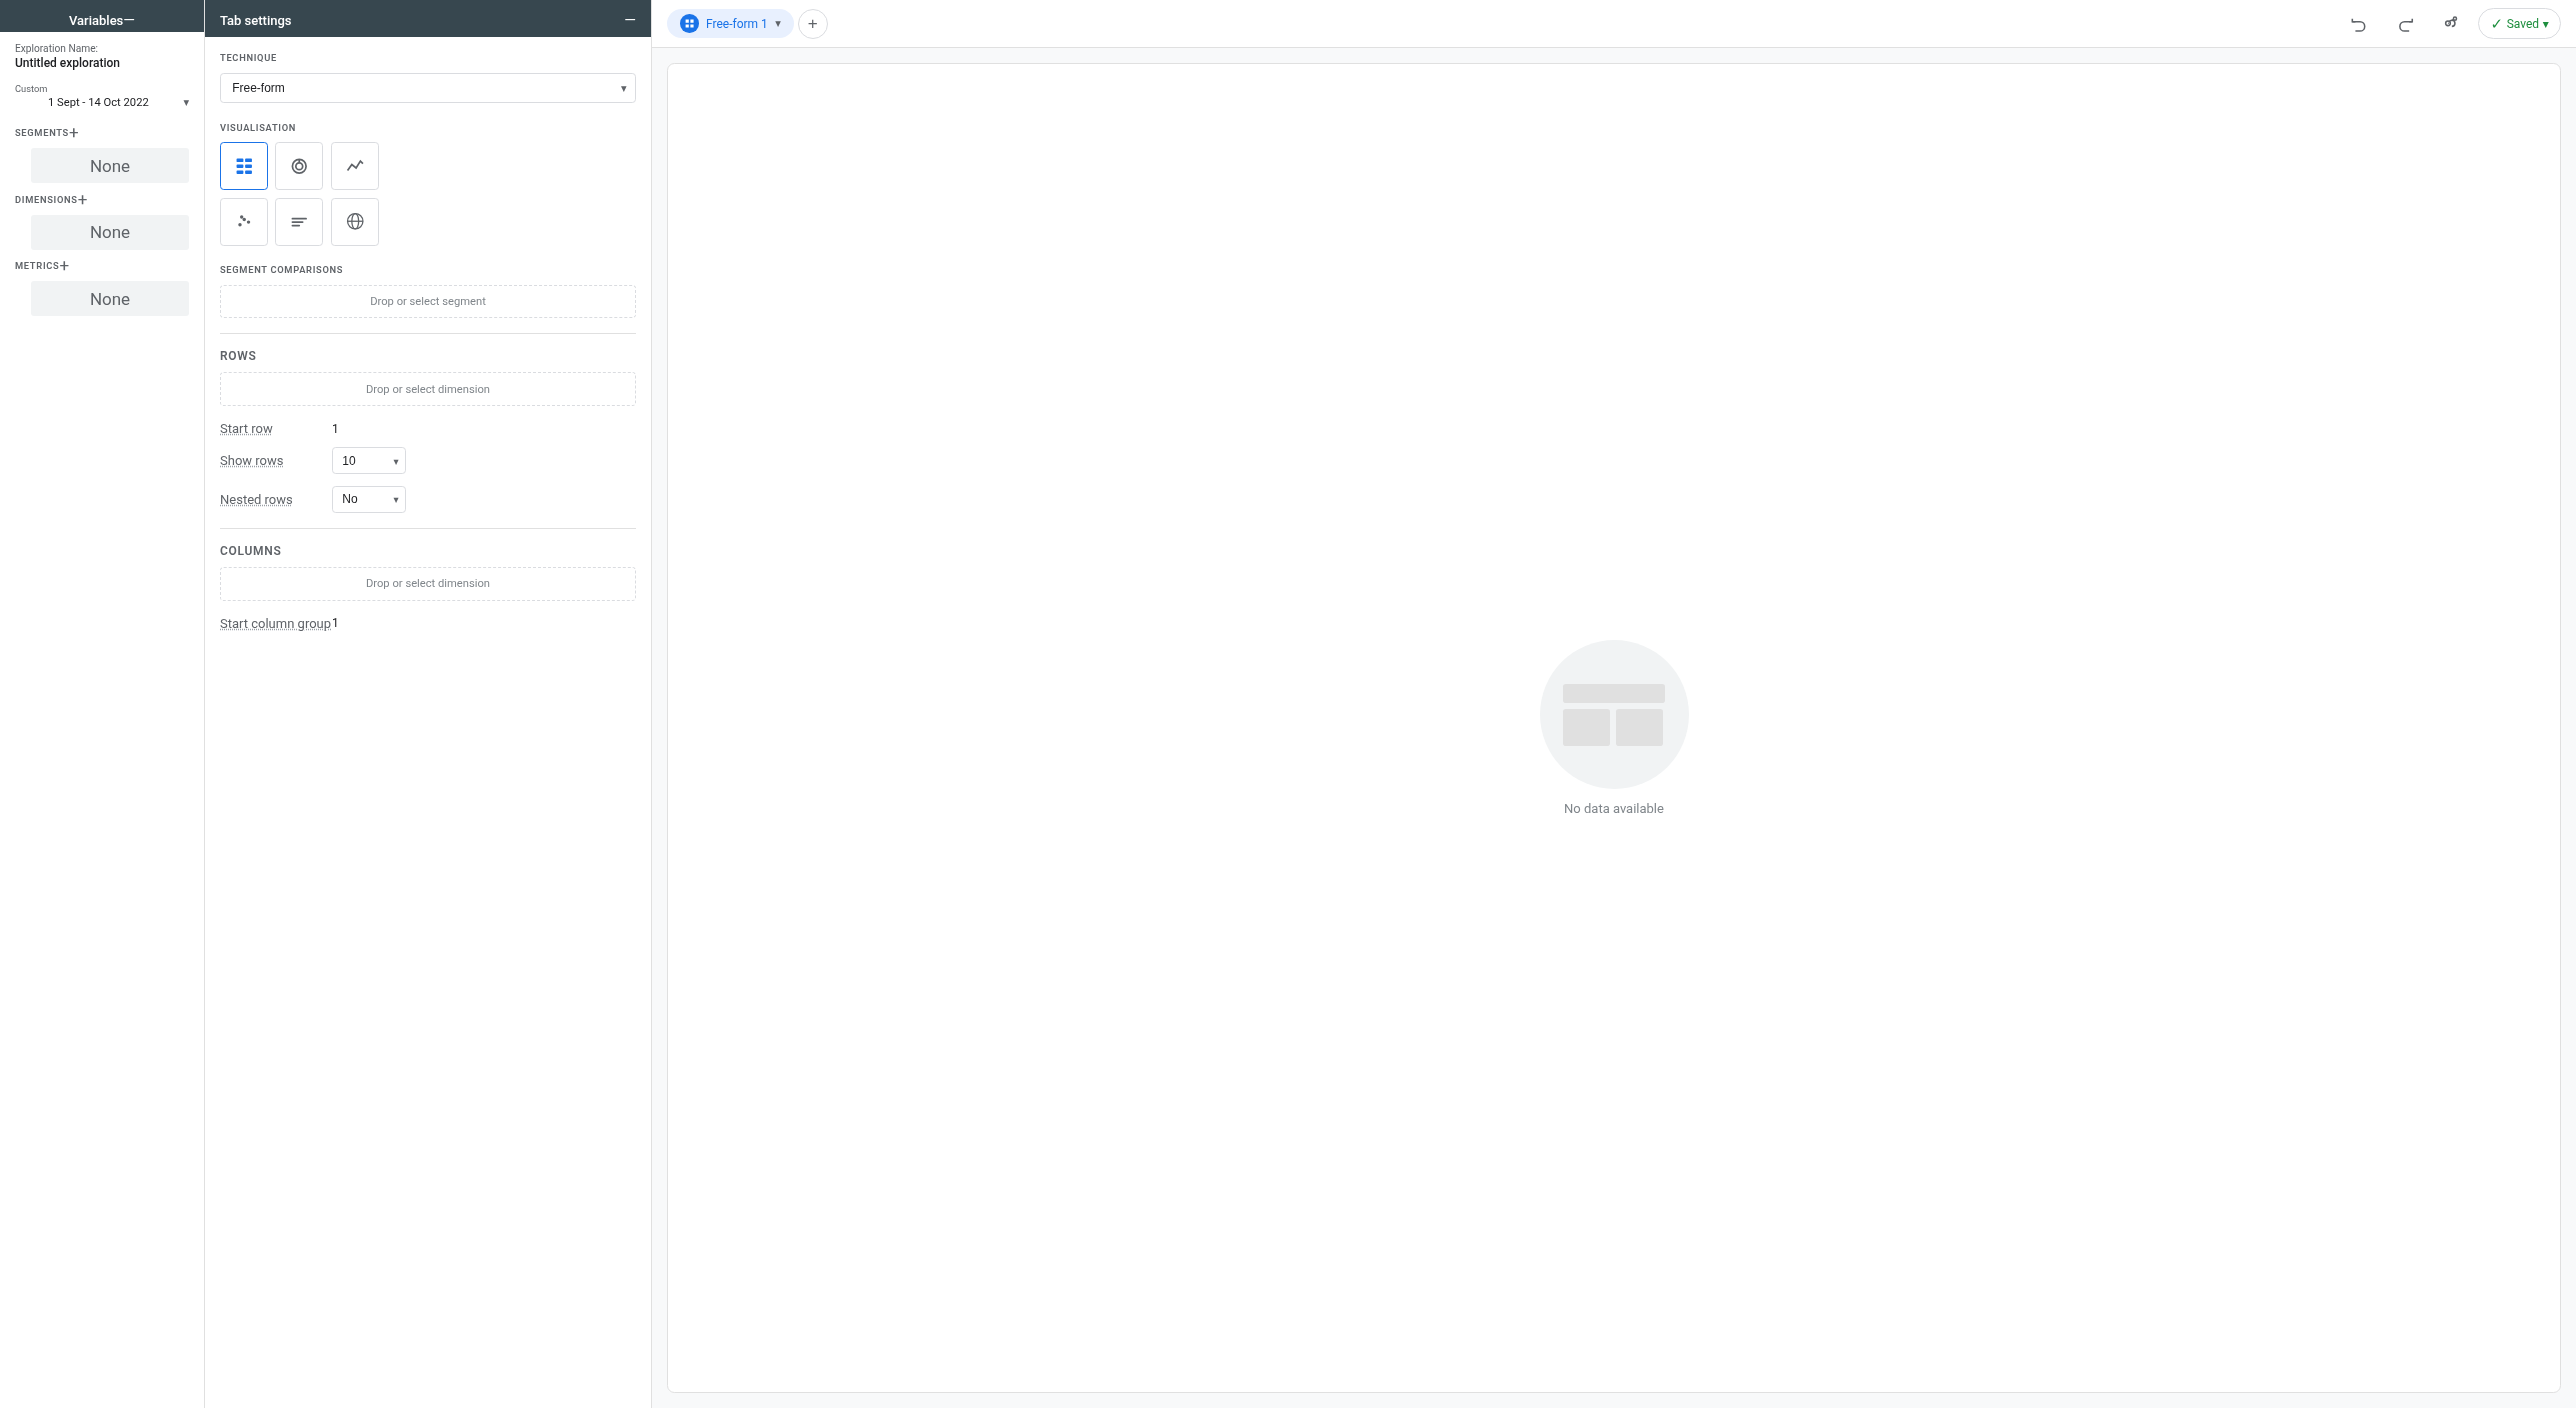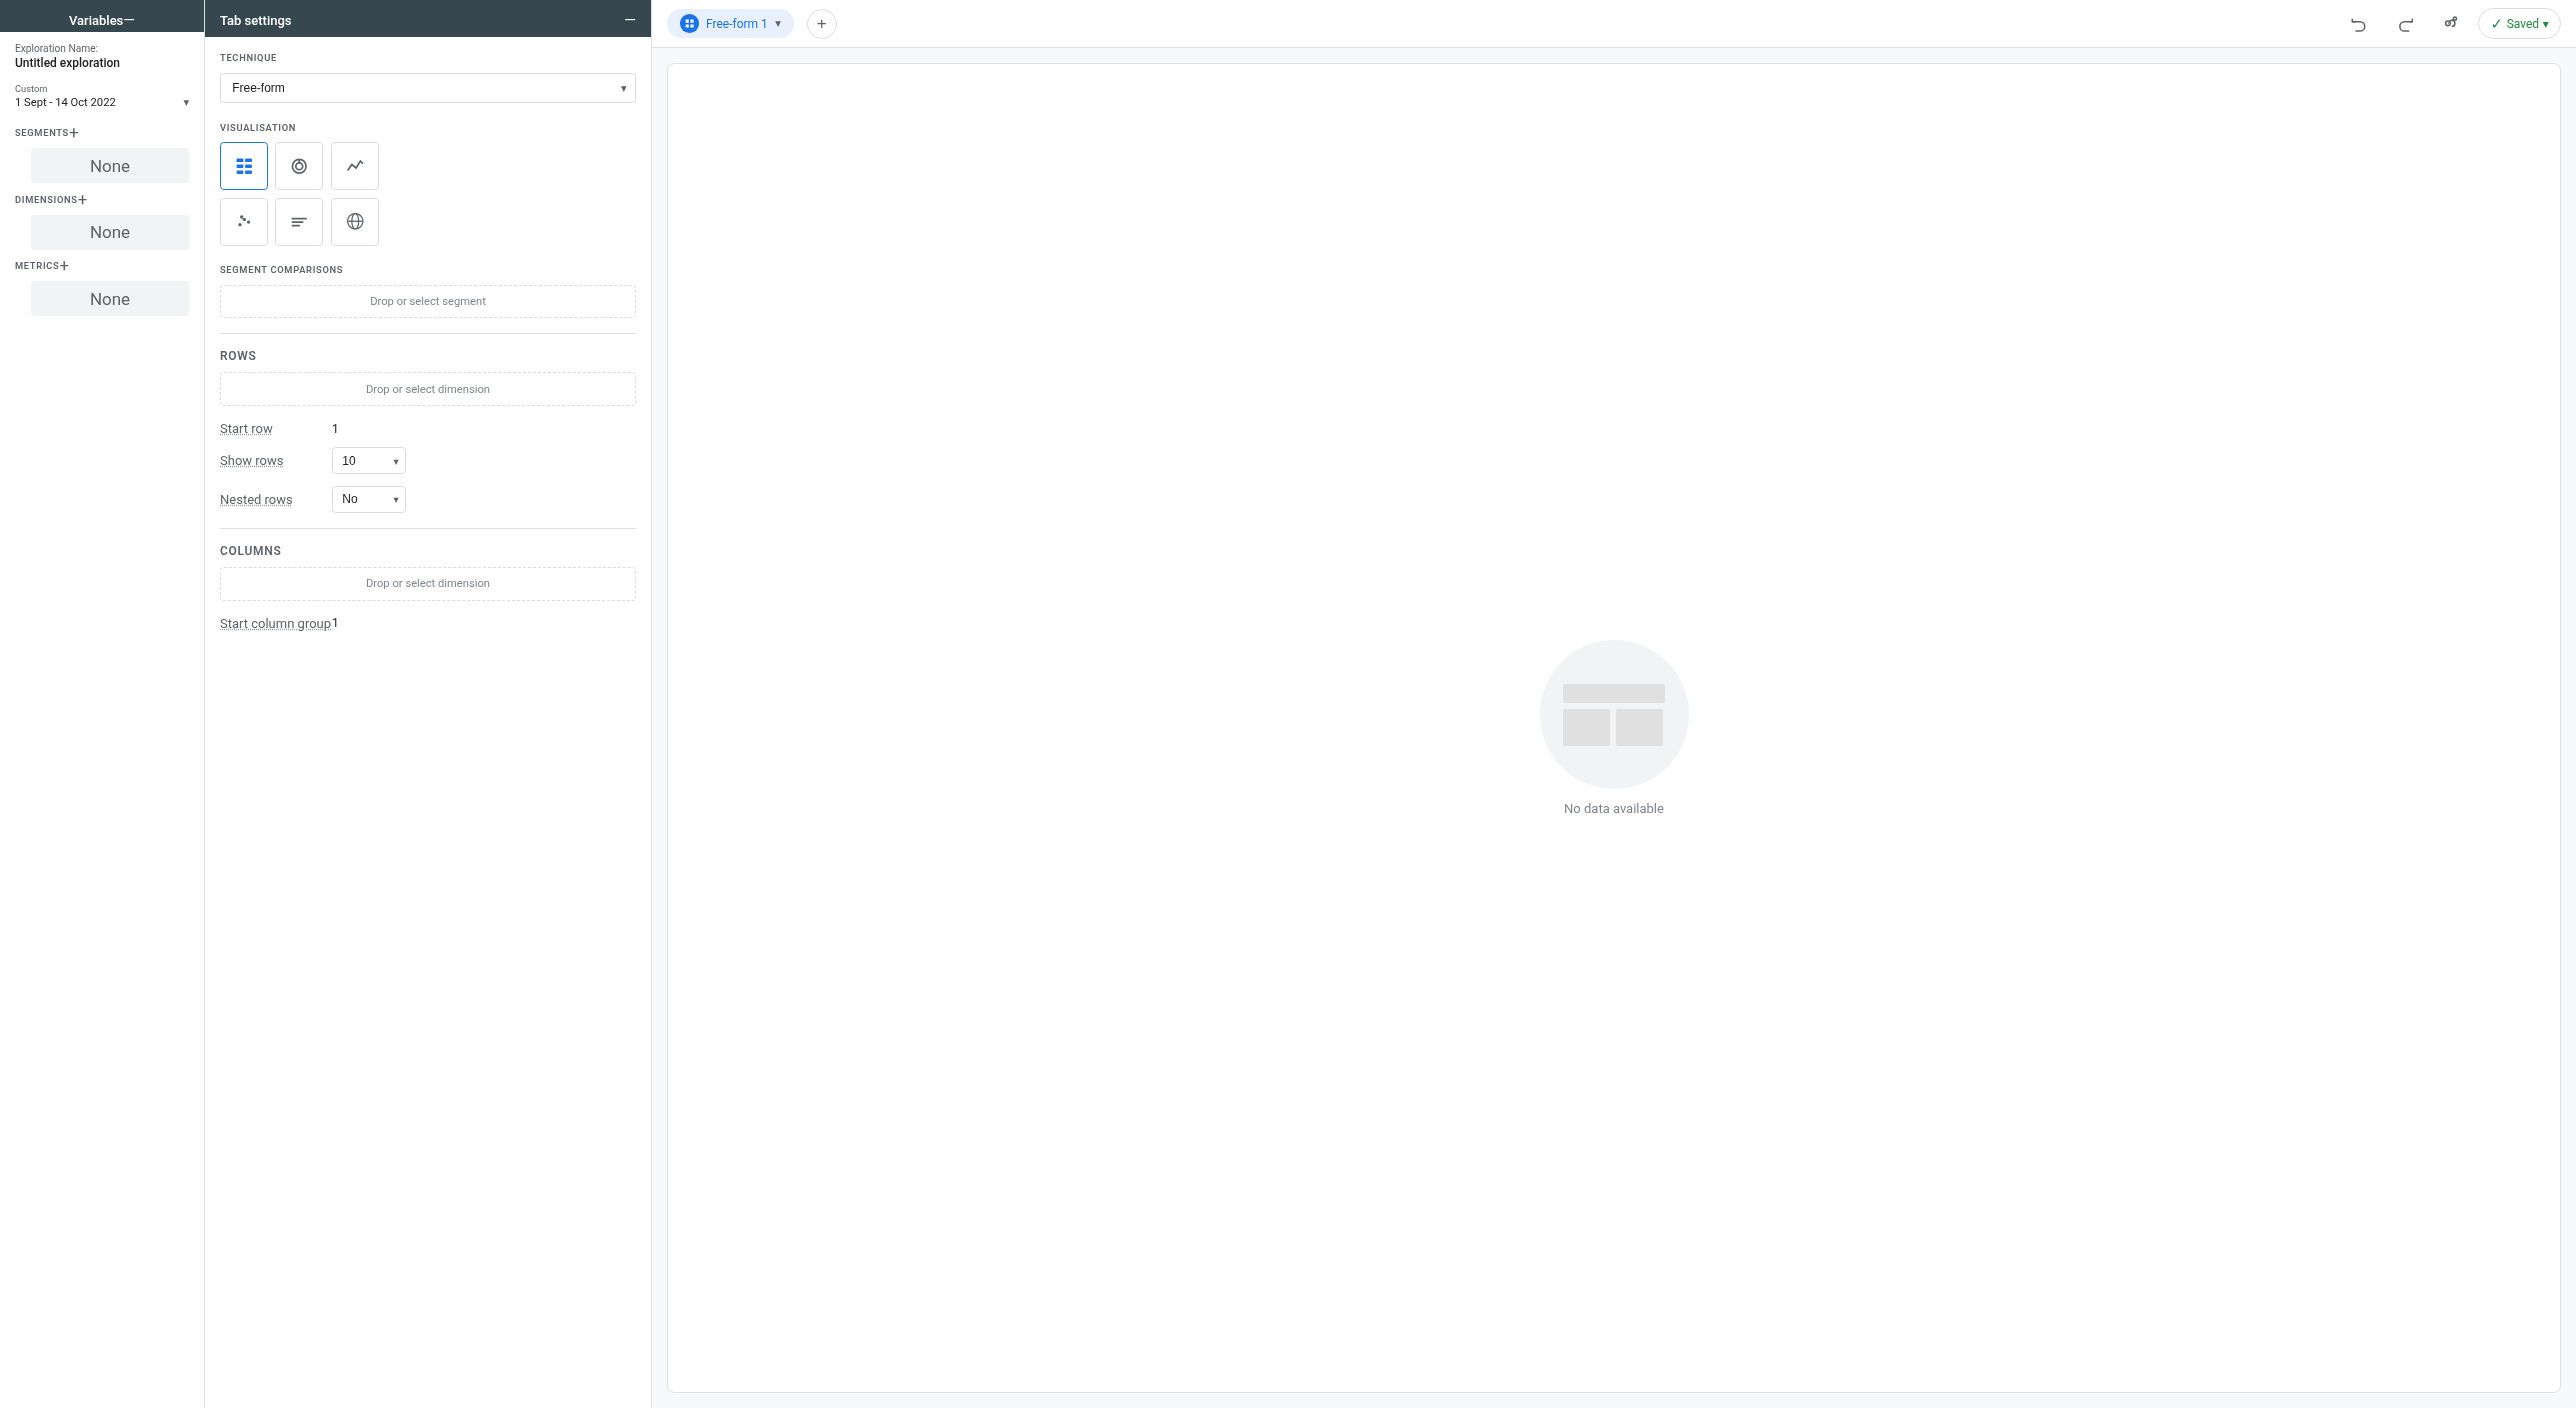--- a/index.html
+++ b/index.html
@@ -65,20 +65,21 @@
     .date-custom-label {
       font-size: 9.3px;
       color: #5f6368;
       margin-bottom: 1.9px;
     }
     .date-range-selector {
       display: flex;
       align-items: center;
       justify-content: space-between;
       cursor: pointer;
+      margin-left: 33px;
     }
     .date-range-text {
       font-size: 11.2px;
       color: #202124;
     }
     .chevron-icon {
       font-size: 11.2px;
       color: #5f6368;
     }
 
@@ -281,21 +282,21 @@
       align-items: center;
       padding: 0 15px;
       height: 48px;
       flex-shrink: 0;
       justify-content: space-between;
     }
 
     .tabs-area {
       display: flex;
       align-items: center;
-      gap: 13px;
+      gap: 4px;
     }
 
     .tab-item {
       display: flex;
       align-items: center;
       gap: 7.4px;
       padding: 5.6px 13px;
       border-radius: 18.6px;
       cursor: pointer;
       font-size: 12px;

